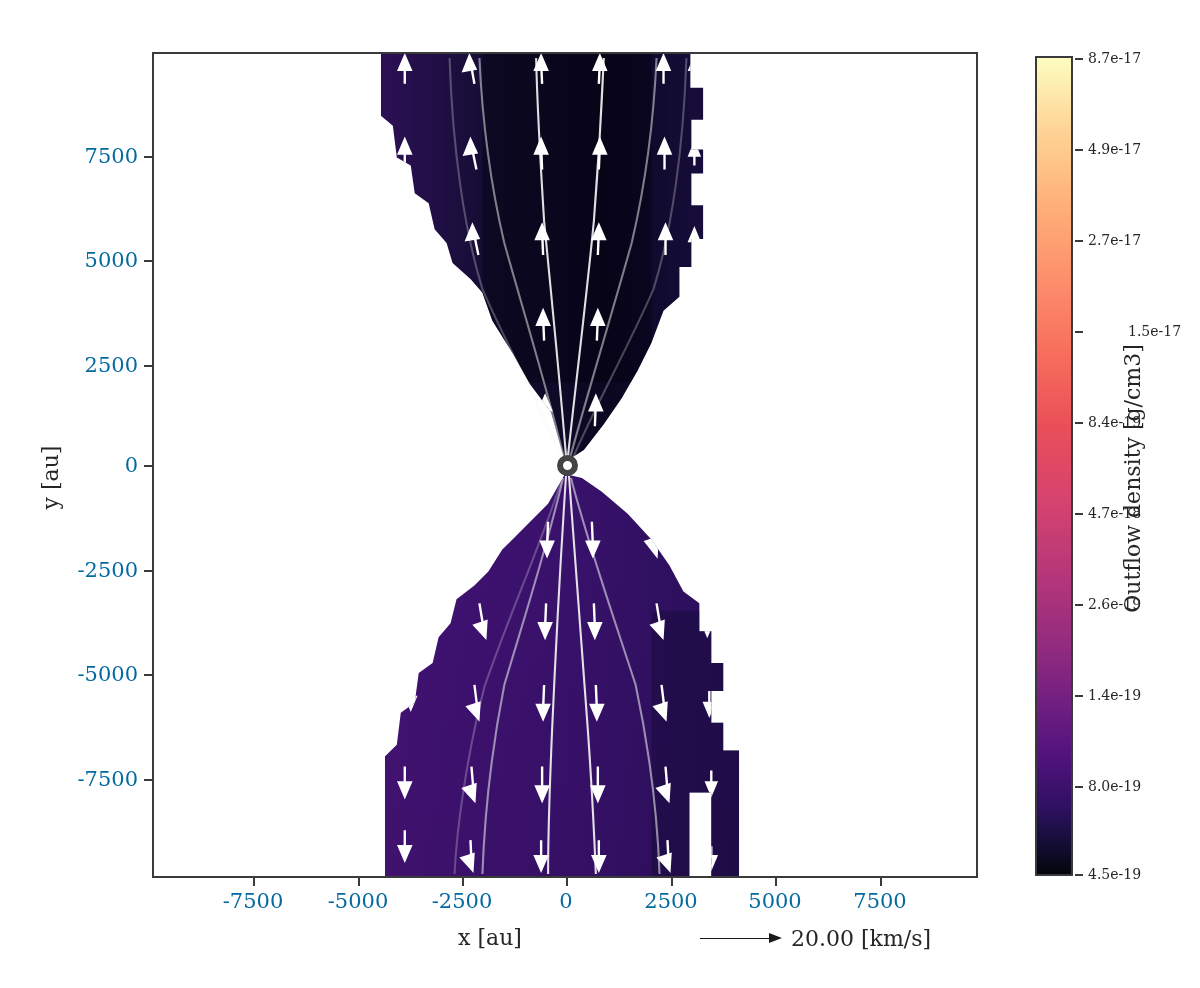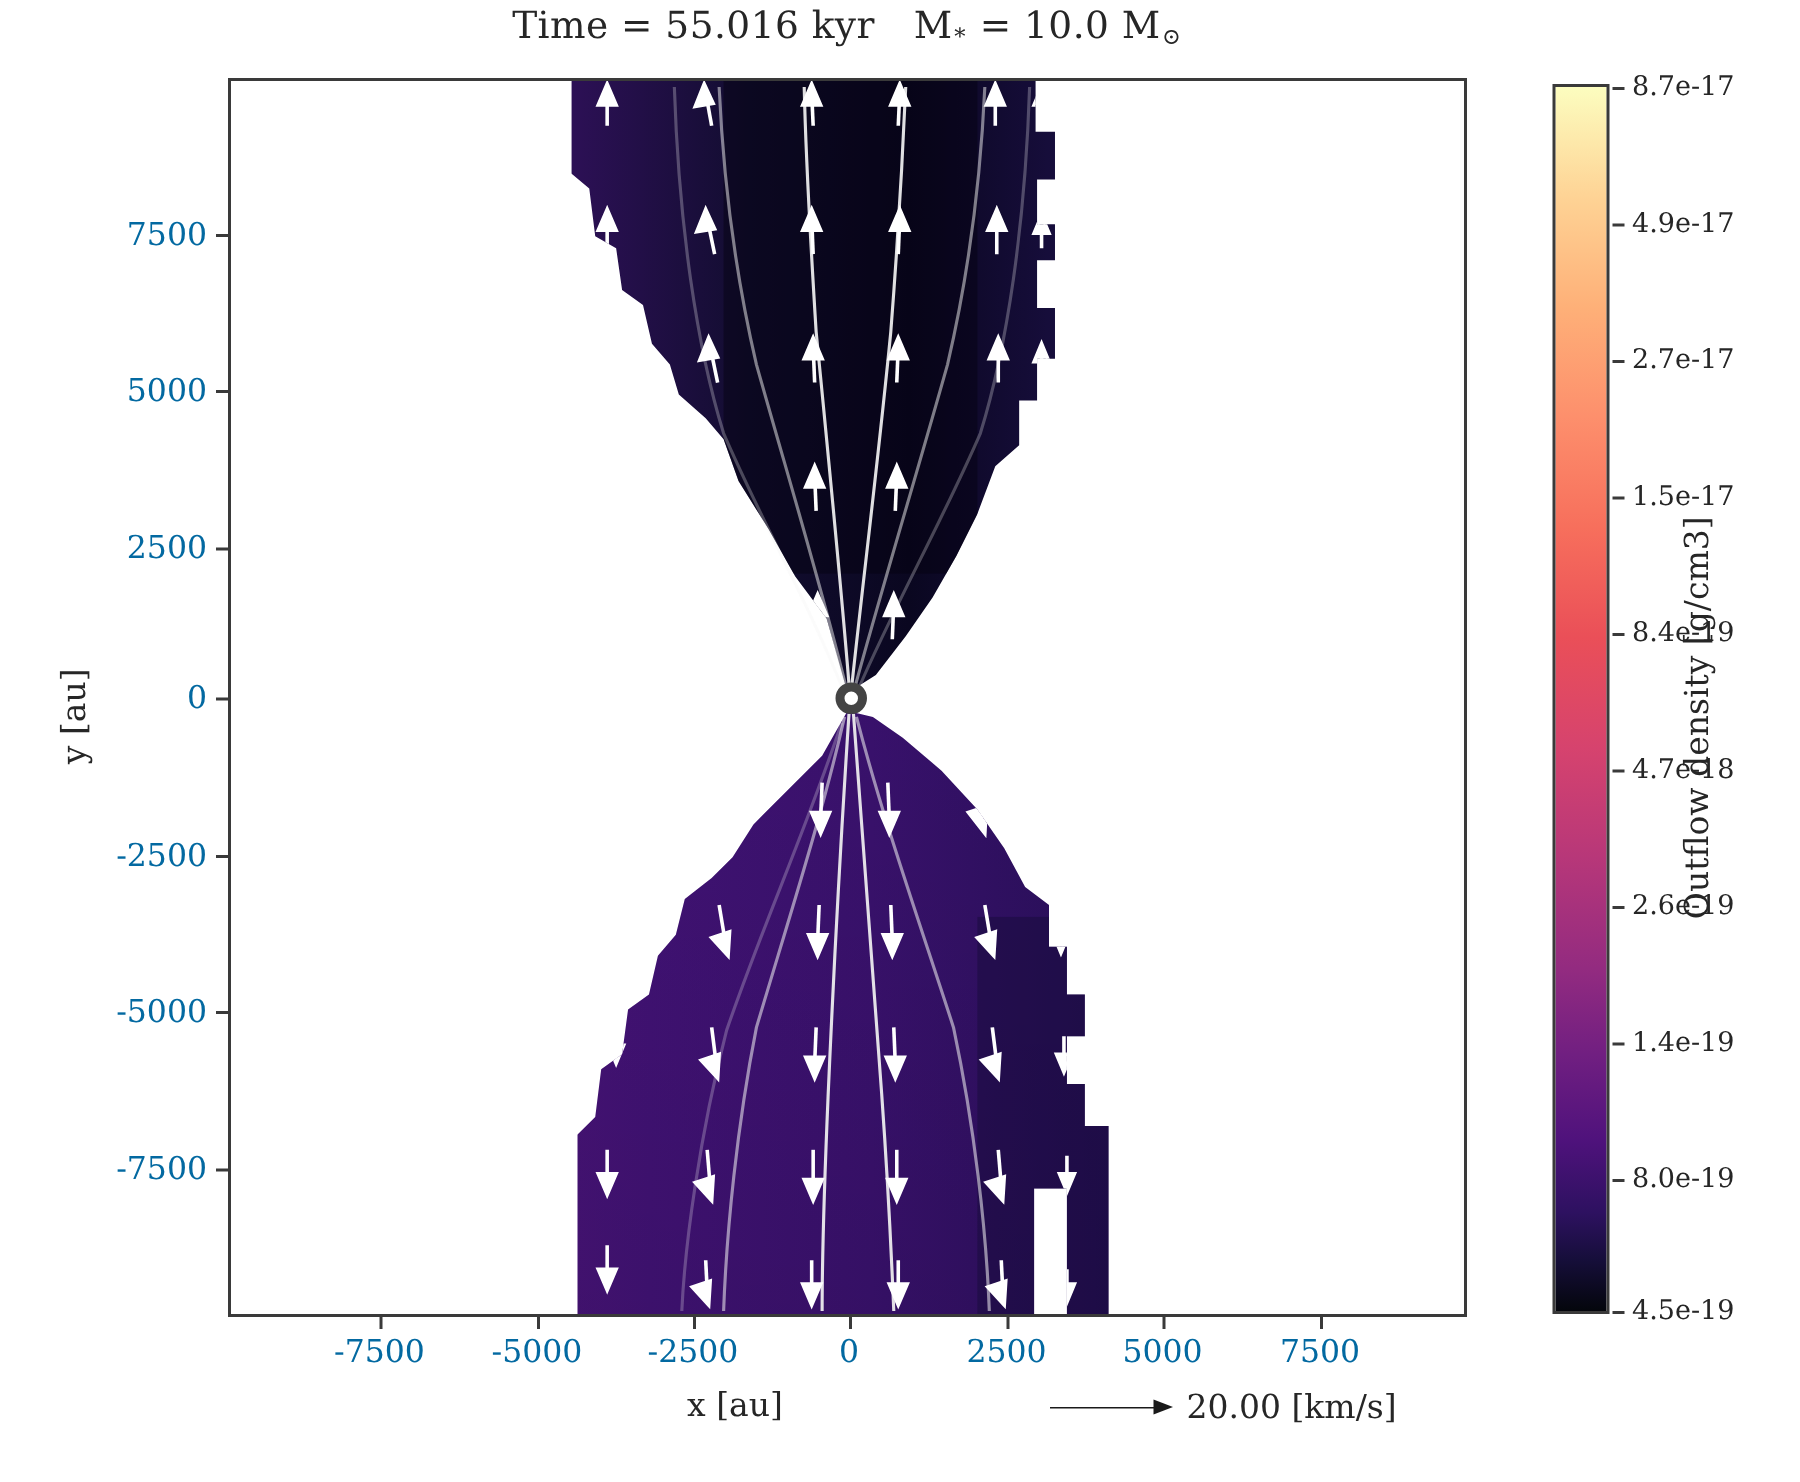--- a/index.html
+++ b/index.html
@@ -72,35 +72,32 @@
   .cbar{
     position:absolute;left:1035px;top:56px;width:38px;height:820px;
     border:2px solid #3a3a3a;box-sizing:border-box;
     background:linear-gradient(to bottom,
       #fcfdbf 0%,  #fed395 9%,  #feb078 18%, #fd8f6c 27%,
       #f76f5c 36%, #ea4f58 45%, #d6436e 54%, #b73779 63%,
       #932b80 72%, #711f81 79%, #4f127c 86%, #2d1160 92%,
       #150e38 96%, #04060c 100%);
   }
   .cbtick{position:absolute;left:1075px;width:8px;height:1.8px;background:#3a3a3a;}
-  .cblabel{position:absolute;left:1088px;font-size:18px;white-space:nowrap;transform:translateY(-50%);}
+  .cblabel{position:absolute;left:1088px;font-size:14px;white-space:nowrap;transform:translateY(-50%);}
   .cbtitle{
     position:absolute;left:922px;top:466px;width:420px;
     text-align:center;font-size:22px;
     transform:rotate(-90deg);transform-origin:center center;
   }
 </style>
 </head>
 <body>
 
 <div id="root">
 
-  <div class="title">
-    <span>Time = </span><span>55.016</span><span> kyr</span><span class="sp"></span><span>M</span><span class="sub">*</span><span> = 10.0 M</span><span class="sub">⊙</span>
-  </div>
 
   <div class="axes">
     <div class="plotclip">
 
       <div class="lobe">
         <svg viewBox="0 0 826 826" preserveAspectRatio="none">
           <defs>
 
             <linearGradient id="upH" x1="0" y1="0" x2="1" y2="0">
               <stop offset="0.00" stop-color="#6d1f7d"></stop>
@@ -430,21 +427,21 @@
   <div class="cbtick" style="top:422px;"></div>
   <div class="cbtick" style="top:513px;"></div>
   <div class="cbtick" style="top:604px;"></div>
   <div class="cbtick" style="top:695px;"></div>
   <div class="cbtick" style="top:786px;"></div>
   <div class="cbtick" style="top:874px;"></div>
 
   <div class="cblabel" style="top:58px;">8.7e-17</div>
   <div class="cblabel" style="top:149px;">4.9e-17</div>
   <div class="cblabel" style="top:240px;text-align:center;">2.7e-17</div>
-  <div class="cblabel" style="top:331px;">1.5e-17</div>
+  <div class="cblabel" style="top:331px;margin-left:40px;">1.5e-17</div>
   <div class="cblabel" style="top:422px;">8.4e-19</div>
   <div class="cblabel" style="top:513px;">4.7e-18</div>
   <div class="cblabel" style="top:604px;">2.6e-19</div>
   <div class="cblabel" style="top:695px;">1.4e-19</div>
   <div class="cblabel" style="top:786px;">8.0e-19</div>
   <div class="cblabel" style="top:874px;">4.5e-19</div>
 
   <div class="cbtitle">Outflow density [g/cm3]</div>
 
 </div>

